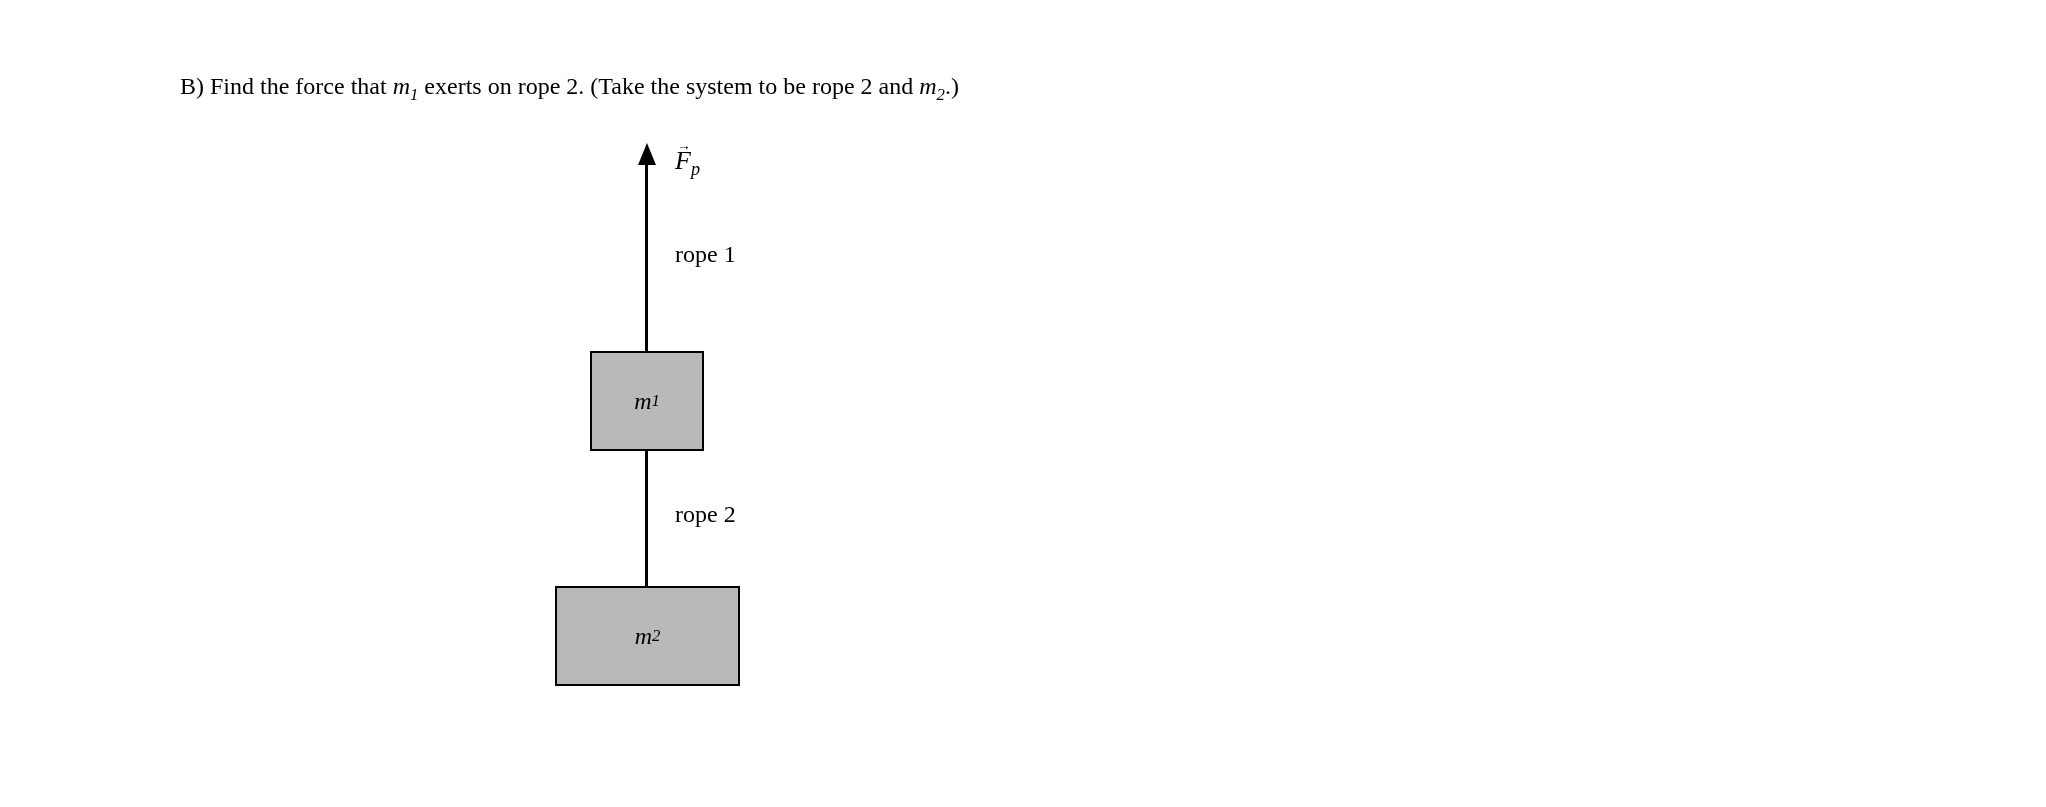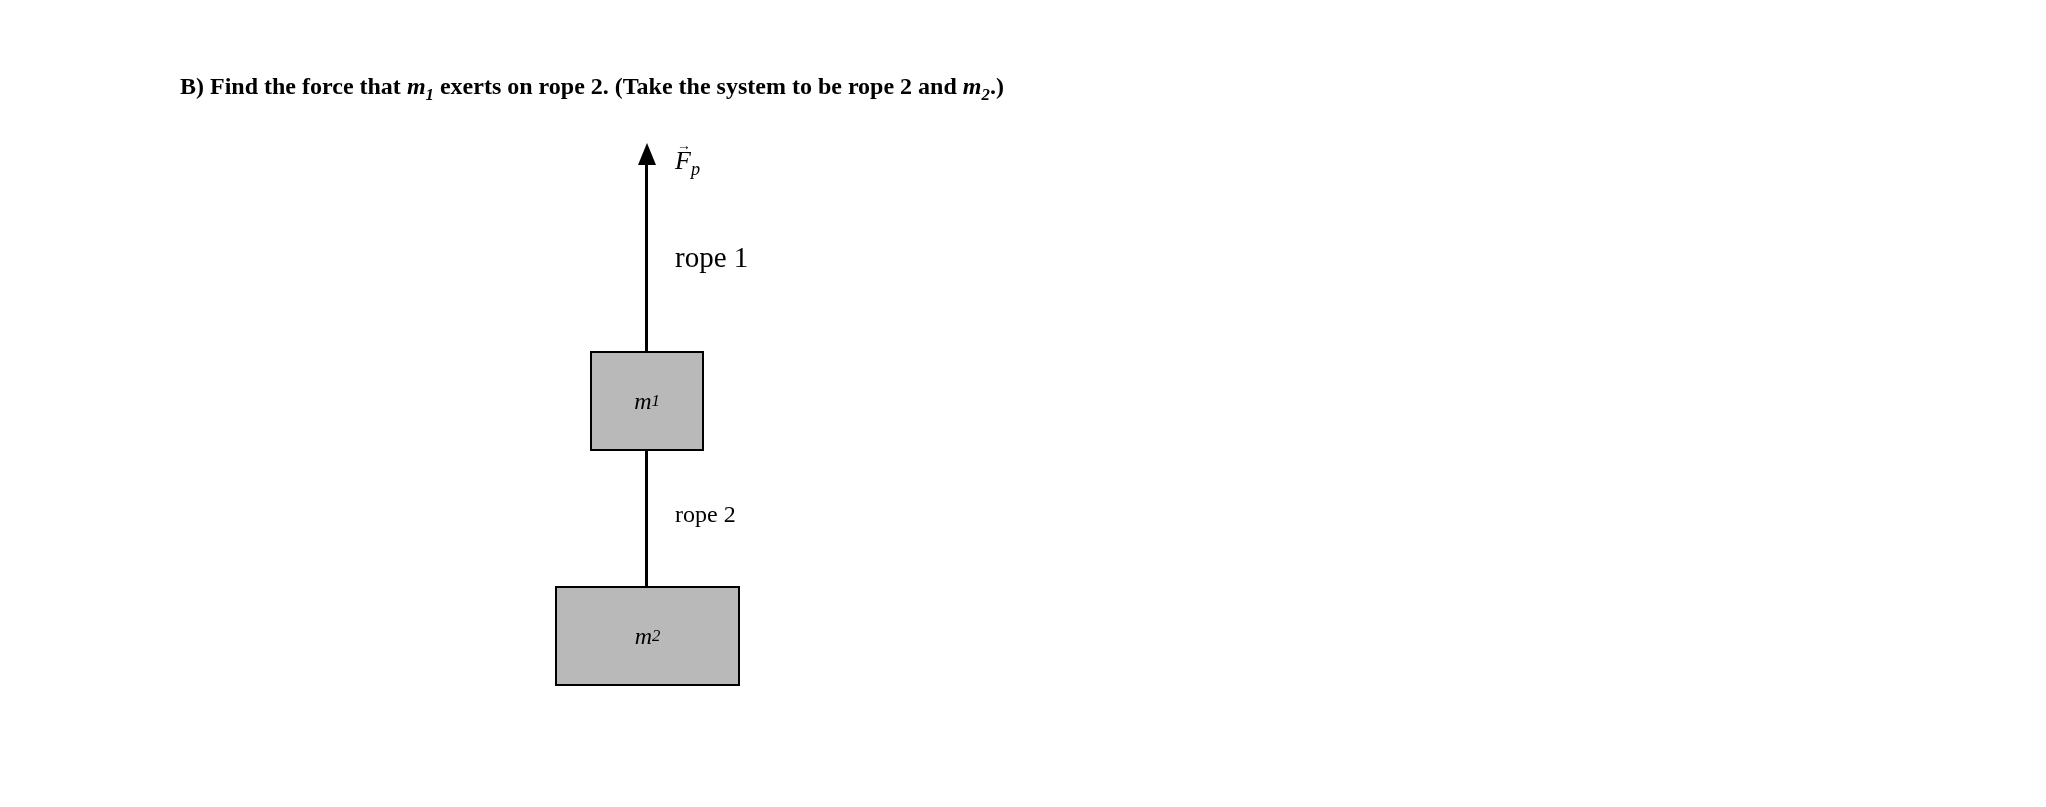--- a/index.html
+++ b/index.html
@@ -8,21 +8,20 @@
       font-size: 24px;
       color: #000;
       background: #fff;
       padding: 70px 180px;
       width: 2046px;
       height: 807px;
     }
     .question-text {
       margin-bottom: 40px;
       line-height: 1.4;
-      font-weight: bold;
     }
     .question-label {
       display: inline;
     }
     .italic { font-style: italic; }
     .sub { font-size: 0.7em; vertical-align: sub; }
     
     .diagram-container {
       position: relative;
       margin-left: 200px;
@@ -67,21 +66,21 @@
       top: -8px;
       left: 2px;
       font-size: 14px;
       font-style: normal;
     }
     
     .rope1-label {
       position: absolute;
       left: 295px;
       top: 95px;
-      font-size: 29px;
+      font-size: 24px;
     }
     
     .box-m1 {
       position: absolute;
       left: 210px;
       top: 205px;
       width: 114px;
       height: 100px;
       border: 2.5px solid #000;
       background: #b9b9b9;

